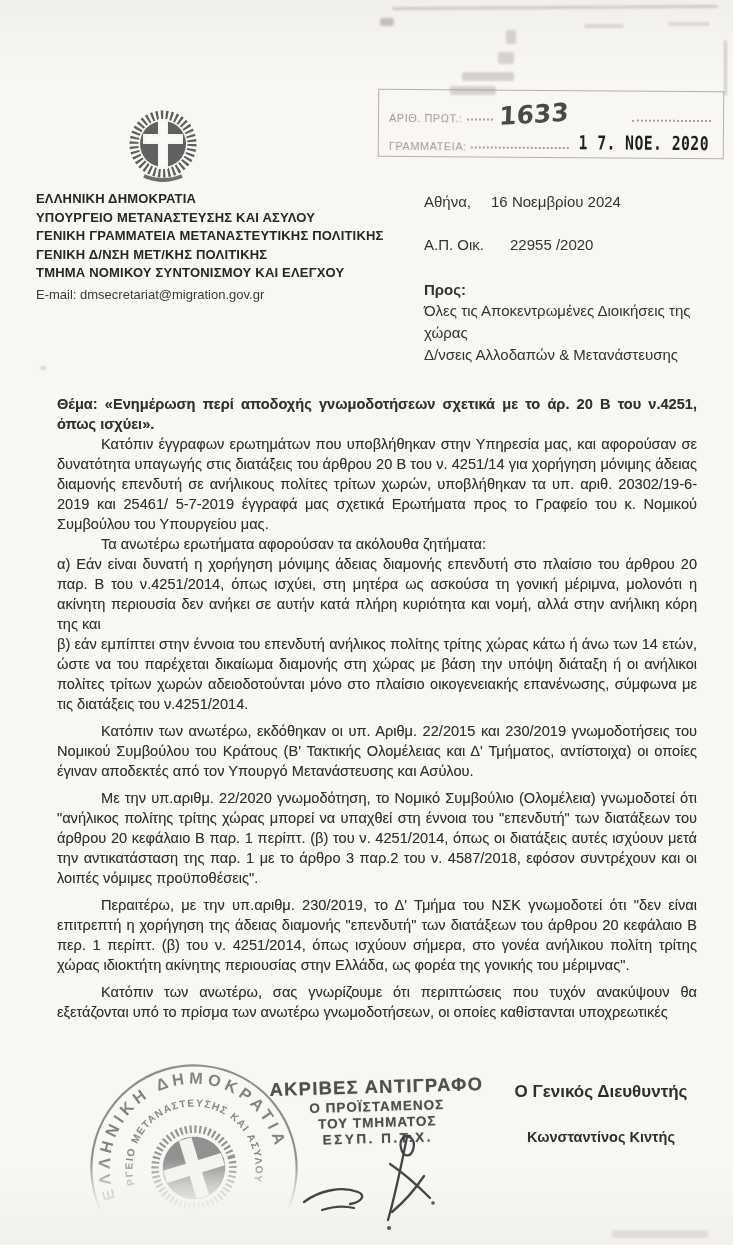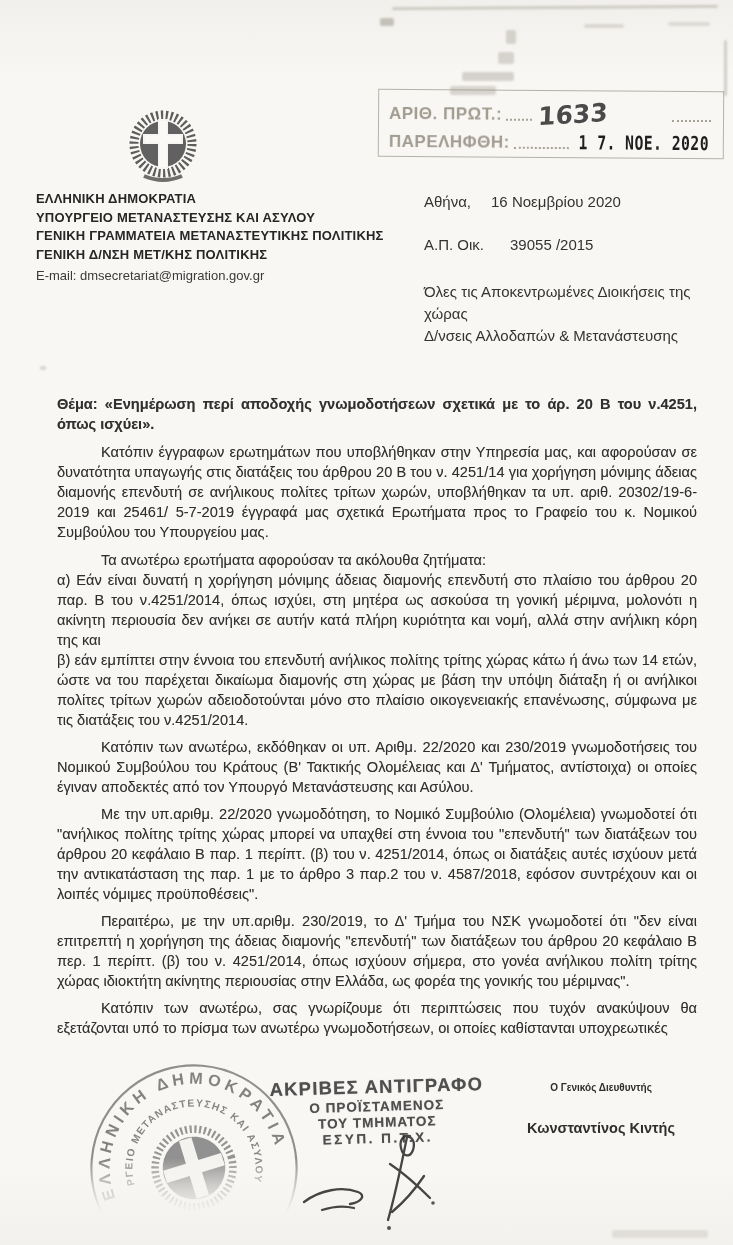--- a/index.html
+++ b/index.html
@@ -15,21 +15,21 @@
   .artifact{position:absolute;background:#8d867a;border-radius:2px;filter:blur(1.2px);}
   
   .recv-box{
     position:absolute;left:378px;top:90px;width:346px;height:68px;
     border:1.5px solid rgba(148,141,129,.65);
     transform:rotate(.4deg);
     padding:6px 8px 4px 10px;box-sizing:border-box;
     color:#9a948a;
   }
   .recv-row{display:flex;align-items:flex-end;height:28px;}
-  .recv-label{font-size:17px;letter-spacing:.5px;font-weight:bold;color:#a29b8f;white-space:nowrap;filter:blur(.3px);}
+  .recv-label{font-size:11px;letter-spacing:.5px;font-weight:normal;color:#a29b8f;white-space:nowrap;filter:blur(.3px);}
   .leader{flex:1;border-bottom:2px dotted #a8a196;margin:0 4px 4px 4px;height:1px;}
   .leader.short{flex:0 0 26px;}
   .protocol-number{
     font-family:"DejaVu Sans",sans-serif;font-size:25px;font-weight:bold;color:#4a4a4a;
     transform:rotate(-4deg) skewX(-6deg);line-height:20px;margin:0 60px 0 2px;
   }
   .recv-date{
     font-family:"DejaVu Sans Mono",monospace;font-size:16px;font-weight:bold;color:#1f1f1f;
     letter-spacing:.5px;transform:scaleY(1.2) scaleX(.92);white-space:nowrap;margin-bottom:1px;
   }
@@ -48,40 +48,40 @@
   .to-label{font-weight:bold;margin-bottom:2px;}
   .to-line{line-height:22px;}
   
   .body-text{
     position:absolute;left:57px;top:394px;width:640px;
     font-size:14.6px;line-height:20px;text-align:justify;color:#303030;
     text-shadow:0 0 .4px rgba(48,48,48,.35);
   }
   .subject{font-weight:bold;margin:0 0 8px 0;}
   .body-text p{margin:0;}
-  .body-text p.ind{text-indent:44px;margin-top:8px;}
+  .body-text p.ind{text-indent:44px;}
   .body-text p.g{margin-top:7px;}
   
   .seal-wrap{
     position:absolute;left:86px;top:1060px;width:216px;height:190px;
     -webkit-mask-image:linear-gradient(180deg,#000 52%,rgba(0,0,0,.4) 66%,transparent 80%);
     mask-image:linear-gradient(180deg,#000 52%,rgba(0,0,0,.4) 66%,transparent 80%);
     opacity:.85;
   }
   .copy-stamp{
     position:absolute;left:262px;top:1076px;width:230px;text-align:center;
     color:#4f4f4f;transform:rotate(-1.6deg);
     text-shadow:0 0 .8px rgba(79,79,79,.55);
   }
   .copy-line1{font-size:18.5px;font-weight:bold;letter-spacing:1.2px;}
   .copy-line2{font-size:13.5px;font-weight:bold;letter-spacing:1px;margin-top:1px;}
   .copy-line4{font-size:13.5px;font-weight:bold;letter-spacing:2.5px;margin-top:1px;}
   .signature{position:absolute;left:292px;top:1124px;}
   .signer{position:absolute;left:498px;top:1082px;width:206px;text-align:center;color:#2e2e2e;}
-  .signer-title{font-size:10px;font-weight:bold;}
+  .signer-title{font-size:17px;font-weight:bold;}
   .signer-name{font-size:14.5px;font-weight:bold;margin-top:27px;}
 </style>
 </head>
 <body>
 
 <div class="page">
 
   <div class="artifact" style="left:392px;top:6px;width:326px;height:3px;opacity:.35;transform:rotate(-.4deg);"></div>
   <div class="artifact" style="left:380px;top:18px;width:14px;height:8px;opacity:.45;"></div>
   <div class="artifact" style="left:584px;top:24px;width:40px;height:4px;opacity:.25;"></div>
@@ -95,21 +95,21 @@
   <div class="artifact" style="left:40px;top:366px;width:6px;height:4px;opacity:.3;"></div>
 
   <div class="recv-box">
     <div class="recv-row">
       <span class="recv-label">ΑΡΙΘ. ΠΡΩΤ.:</span>
       <span class="leader short"></span>
       <span class="protocol-number">1633</span>
       <span class="leader"></span>
     </div>
     <div class="recv-row">
-      <span class="recv-label">ΠΑΡΕΛΗΦΘΗ:</span>
+      <span class="recv-label">ΓΡΑΜΜΑΤΕΙΑ:</span>
       <span class="leader"></span>
       <span class="recv-date">1 7. ΝΟΕ. 2020</span>
     </div>
   </div>
 
   <div class="emblem-top">
     <svg width="74" height="86" viewBox="0 0 74 86">
       <circle cx="37" cy="40" r="29" fill="none" stroke="#4b4b4b" stroke-width="9" stroke-dasharray="2.2 2.6" opacity=".9"></circle>
       <circle cx="37" cy="40" r="23" fill="#585858" opacity=".95"></circle>
       <rect x="32" y="15" width="10" height="50" fill="#f5f4f0"></rect>
@@ -118,43 +118,45 @@
       <rect x="19" y="31.5" width="36" height="7" fill="#fbfaf7"></rect>
       <path d="M18,72 Q37,80 56,72" fill="none" stroke="#4b4b4b" stroke-width="4" opacity=".8"></path>
     </svg>
   </div>
 
   <div class="agency">
     <div class="agency-line">ΕΛΛΗΝΙΚΗ ΔΗΜΟΚΡΑΤΙΑ</div>
     <div class="agency-line">ΥΠΟΥΡΓΕΙΟ ΜΕΤΑΝΑΣΤΕΥΣΗΣ ΚΑΙ ΑΣΥΛΟΥ</div>
     <div class="agency-line">ΓΕΝΙΚΗ ΓΡΑΜΜΑΤΕΙΑ ΜΕΤΑΝΑΣΤΕΥΤΙΚΗΣ ΠΟΛΙΤΙΚΗΣ</div>
     <div class="agency-line">ΓΕΝΙΚΗ Δ/ΝΣΗ ΜΕΤ/ΚΗΣ ΠΟΛΙΤΙΚΗΣ</div>
+    <div class="agency-line">ΤΜΗΜΑ ΝΟΜΙΚΟΥ ΣΥΝΤΟΝΙΣΜΟΥ ΚΑΙ ΕΛΕΓΧΟΥ</div>
     <div class="contact">
       <div class="contact-line">E-mail: dmsecretariat@migration.gov.gr</div>
     </div>
   </div>
 
   <div class="meta">
     <div class="meta-row1">
-      <span>Αθήνα,</span><span class="v">16 Νοεμβρίου 2020</span>
+      <span>Αθήνα,</span><span class="v">16 Νοεμβρίου 2024</span>
     </div>
     <div class="meta-row2">
-      <span>Α.Π. Οικ.</span><span class="v">39055 /2015</span>
-    </div>
+      <span>Α.Π. Οικ.</span><span class="v">22955 /2020</span>
+    </div>
+    <div class="to-label">Προς:</div>
     <div class="to-line">Όλες τις Αποκεντρωμένες Διοικήσεις της χώρας</div>
     <div class="to-line">Δ/νσεις Αλλοδαπών &amp; Μετανάστευσης</div>
   </div>
 
   <div class="body-text">
     <p class="subject">Θέμα: «Ενημέρωση περί αποδοχής γνωμοδοτήσεων σχετικά με το άρ. 20 Β του ν.4251, όπως ισχύει».</p>
     <p class="ind">Κατόπιν έγγραφων ερωτημάτων που υποβλήθηκαν στην Υπηρεσία μας, και αφορούσαν σε δυνατότητα υπαγωγής στις διατάξεις του άρθρου 20 Β του ν. 4251/14 για χορήγηση μόνιμης άδειας διαμονής επενδυτή σε ανήλικους πολίτες τρίτων χωρών, υποβλήθηκαν τα υπ. αριθ. 20302/19-6-2019 και 25461/ 5-7-2019 έγγραφά μας σχετικά Ερωτήματα προς το Γραφείο του κ. Νομικού Συμβούλου του Υπουργείου μας.</p>
     <p class="ind">Τα ανωτέρω ερωτήματα αφορούσαν τα ακόλουθα ζητήματα:</p>
     <p>α) Εάν είναι δυνατή η χορήγηση μόνιμης άδειας διαμονής επενδυτή στο πλαίσιο του άρθρου 20 παρ. Β του ν.4251/2014, όπως ισχύει, στη μητέρα ως ασκούσα τη γονική μέριμνα, μολονότι η ακίνητη περιουσία δεν ανήκει σε αυτήν κατά πλήρη κυριότητα και νομή, αλλά στην ανήλικη κόρη της και</p>
     <p>β) εάν εμπίπτει στην έννοια του επενδυτή ανήλικος πολίτης τρίτης χώρας κάτω ή άνω των 14 ετών, ώστε να του παρέχεται δικαίωμα διαμονής στη χώρας με βάση την υπόψη διάταξη ή οι ανήλικοι πολίτες τρίτων χωρών αδειοδοτούνται μόνο στο πλαίσιο οικογενειακής επανένωσης, σύμφωνα με τις διατάξεις του ν.4251/2014.</p>
-    <p class="ind g">Κατόπιν των ανωτέρω, εκδόθηκαν οι υπ. Αριθμ. 22/2020 και 230/2019 γνωμοδοτήσεις του Νομικού Συμβούλου του Κράτους (Β' Τακτικής Ολομέλειας και Δ' Τμήματος, αντίστοιχα) οι οποίες έγιναν  αποδεκτές από τον Υπουργό Μετανάστευσης και Ασύλου.</p>
+    <p class="ind g">Κατόπιν των ανωτέρω, εκδόθηκαν οι υπ. Αριθμ. 22/2015 και 230/2019 γνωμοδοτήσεις του Νομικού Συμβούλου του Κράτους (Β' Τακτικής Ολομέλειας και Δ' Τμήματος, αντίστοιχα) οι οποίες έγιναν  αποδεκτές από τον Υπουργό Μετανάστευσης και Ασύλου.</p>
     <p class="ind g">Με την υπ.αριθμ. 22/2020 γνωμοδότηση, το Νομικό Συμβούλιο (Ολομέλεια) γνωμοδοτεί ότι "ανήλικος πολίτης τρίτης χώρας μπορεί να υπαχθεί στη έννοια του "επενδυτή" των διατάξεων του άρθρου 20 κεφάλαιο Β παρ. 1 περίπτ. (β) του ν. 4251/2014, όπως οι διατάξεις αυτές ισχύουν μετά την αντικατάσταση της παρ. 1 με το άρθρο 3 παρ.2 του ν. 4587/2018, εφόσον συντρέχουν και οι λοιπές νόμιμες προϋποθέσεις".</p>
     <p class="ind g">Περαιτέρω, με την υπ.αριθμ. 230/2019, το Δ' Τμήμα του ΝΣΚ γνωμοδοτεί  ότι "δεν είναι επιτρεπτή η χορήγηση της άδειας διαμονής "επενδυτή" των διατάξεων του άρθρου 20 κεφάλαιο Β περ. 1 περίπτ. (β) του ν. 4251/2014, όπως ισχύουν σήμερα, στο γονέα ανήλικου πολίτη τρίτης χώρας ιδιοκτήτη ακίνητης περιουσίας στην Ελλάδα, ως φορέα της γονικής του μέριμνας".</p>
     <p class="ind g">Κατόπιν των ανωτέρω, σας γνωρίζουμε ότι περιπτώσεις που τυχόν ανακύψουν θα εξετάζονται υπό το πρίσμα των ανωτέρω γνωμοδοτήσεων, οι οποίες καθίστανται υποχρεωτικές</p>
   </div>
 
   <div class="seal-wrap">
     <svg width="216" height="216" viewBox="0 0 200 200" style="transform:rotate(-17deg);">
       <g fill="none" stroke="#676767" opacity=".85">
         <circle cx="100" cy="100" r="95" stroke-width="2"></circle>
       </g>

